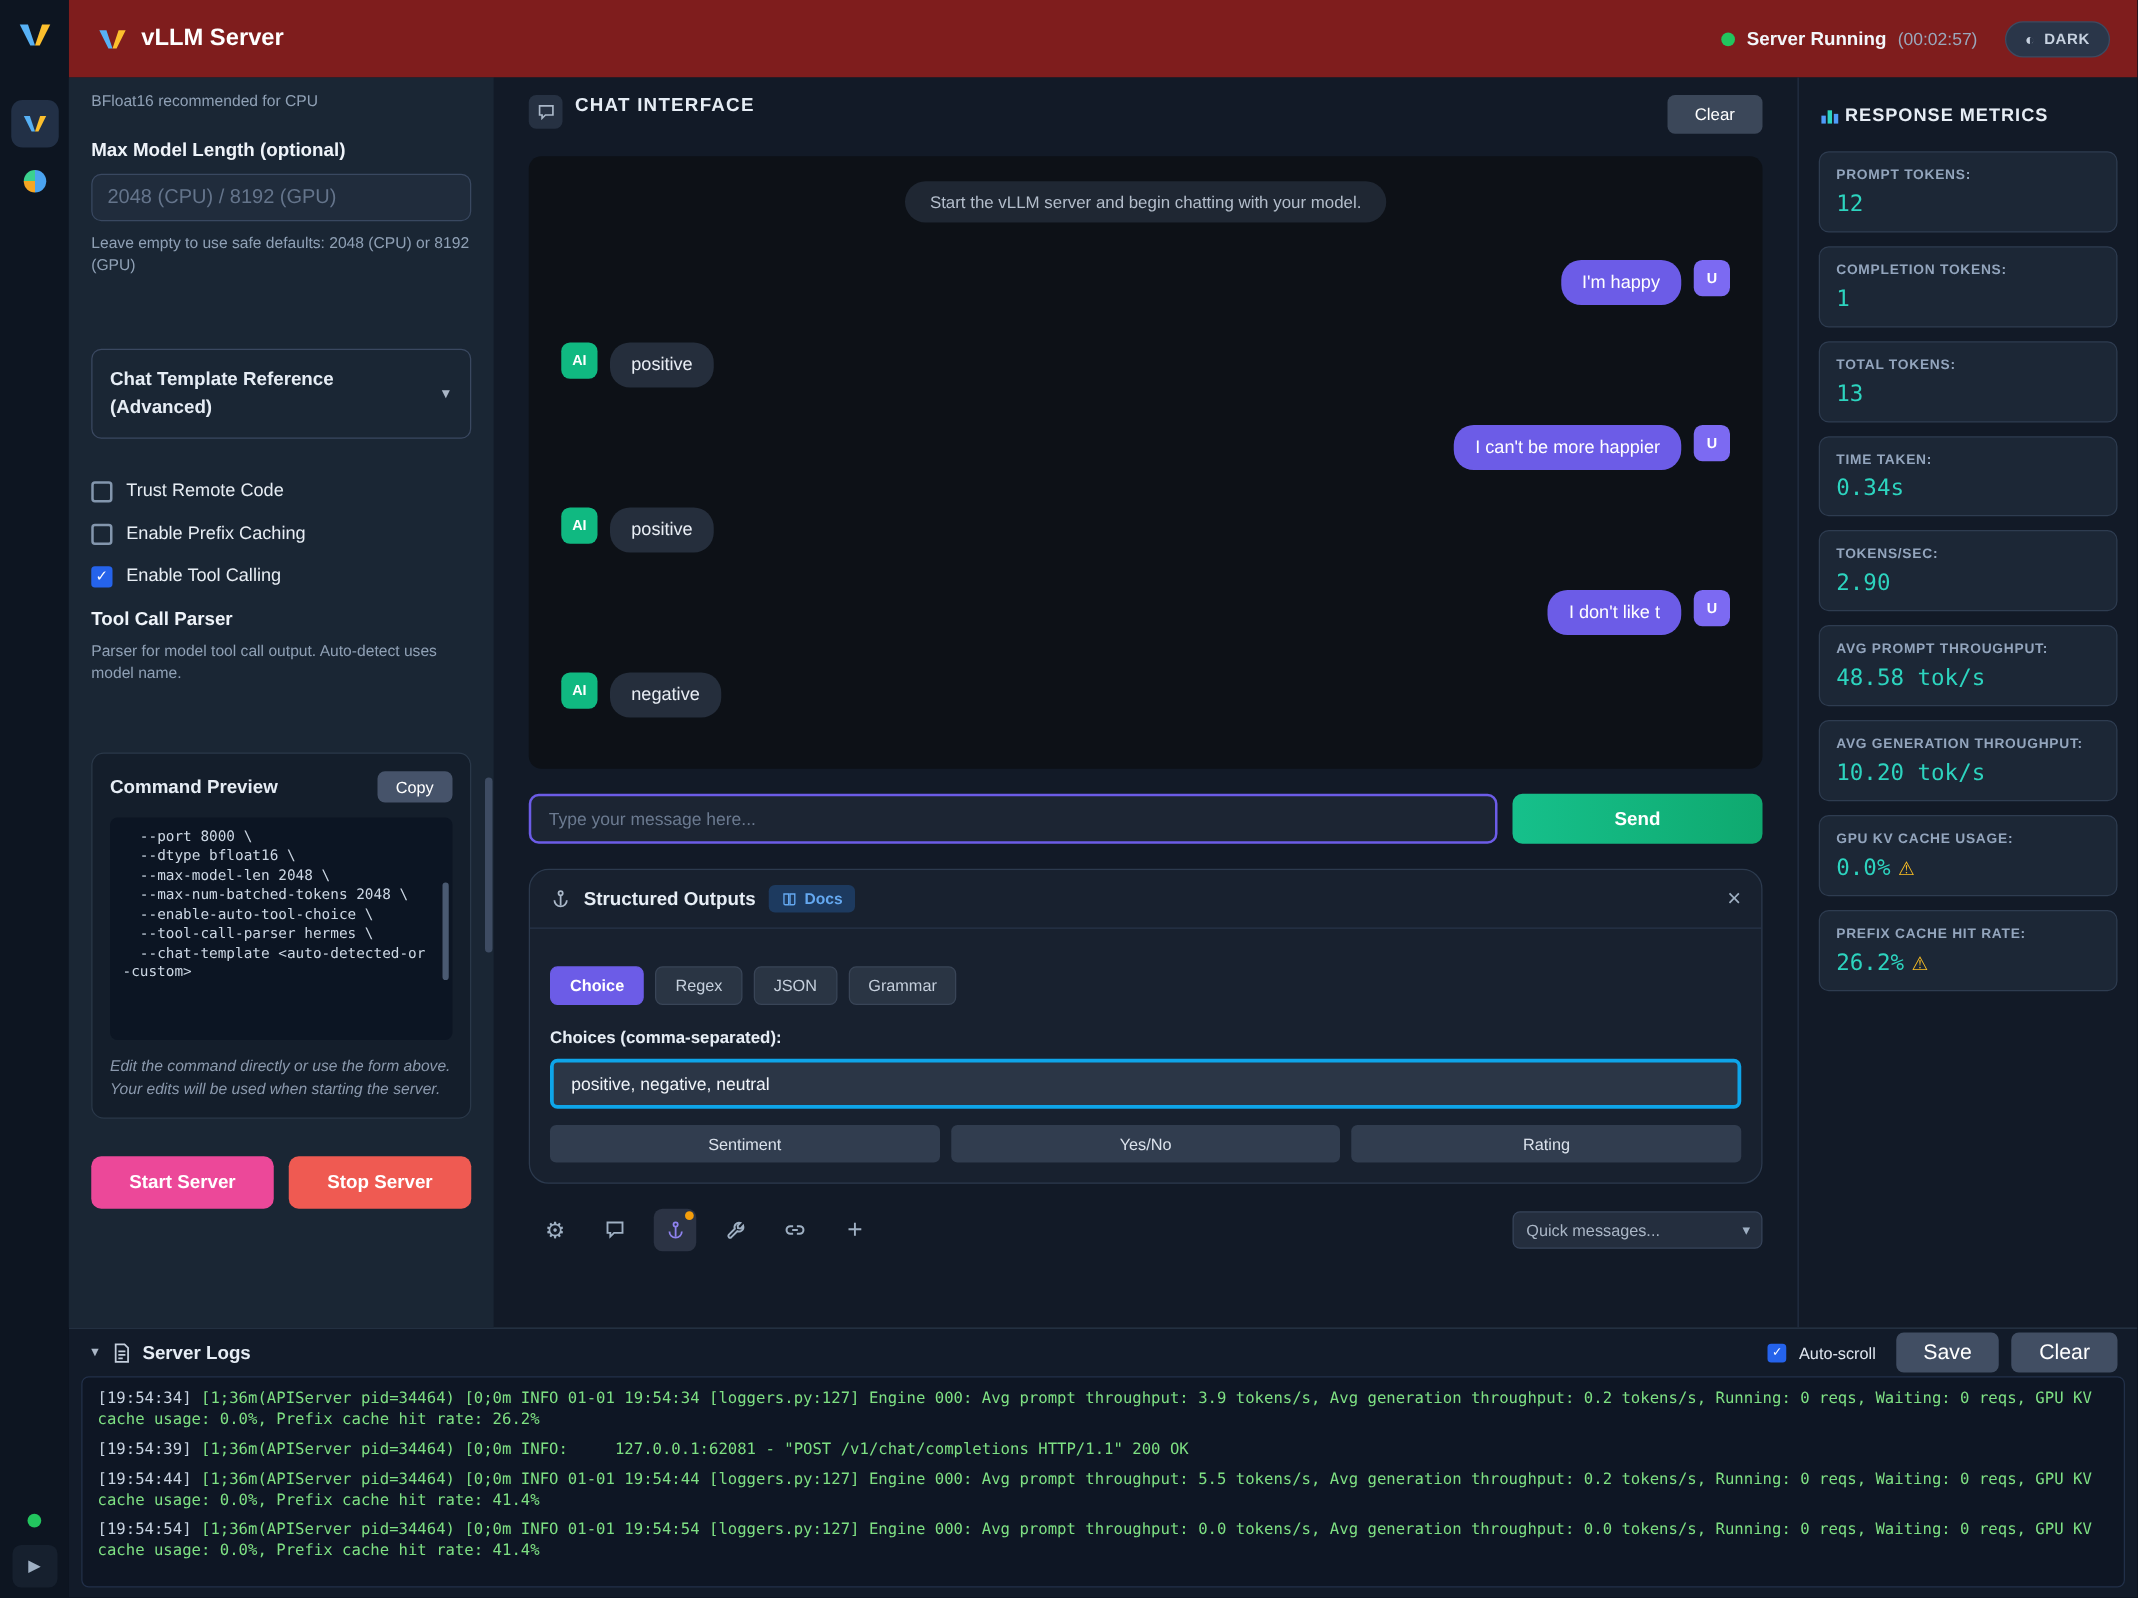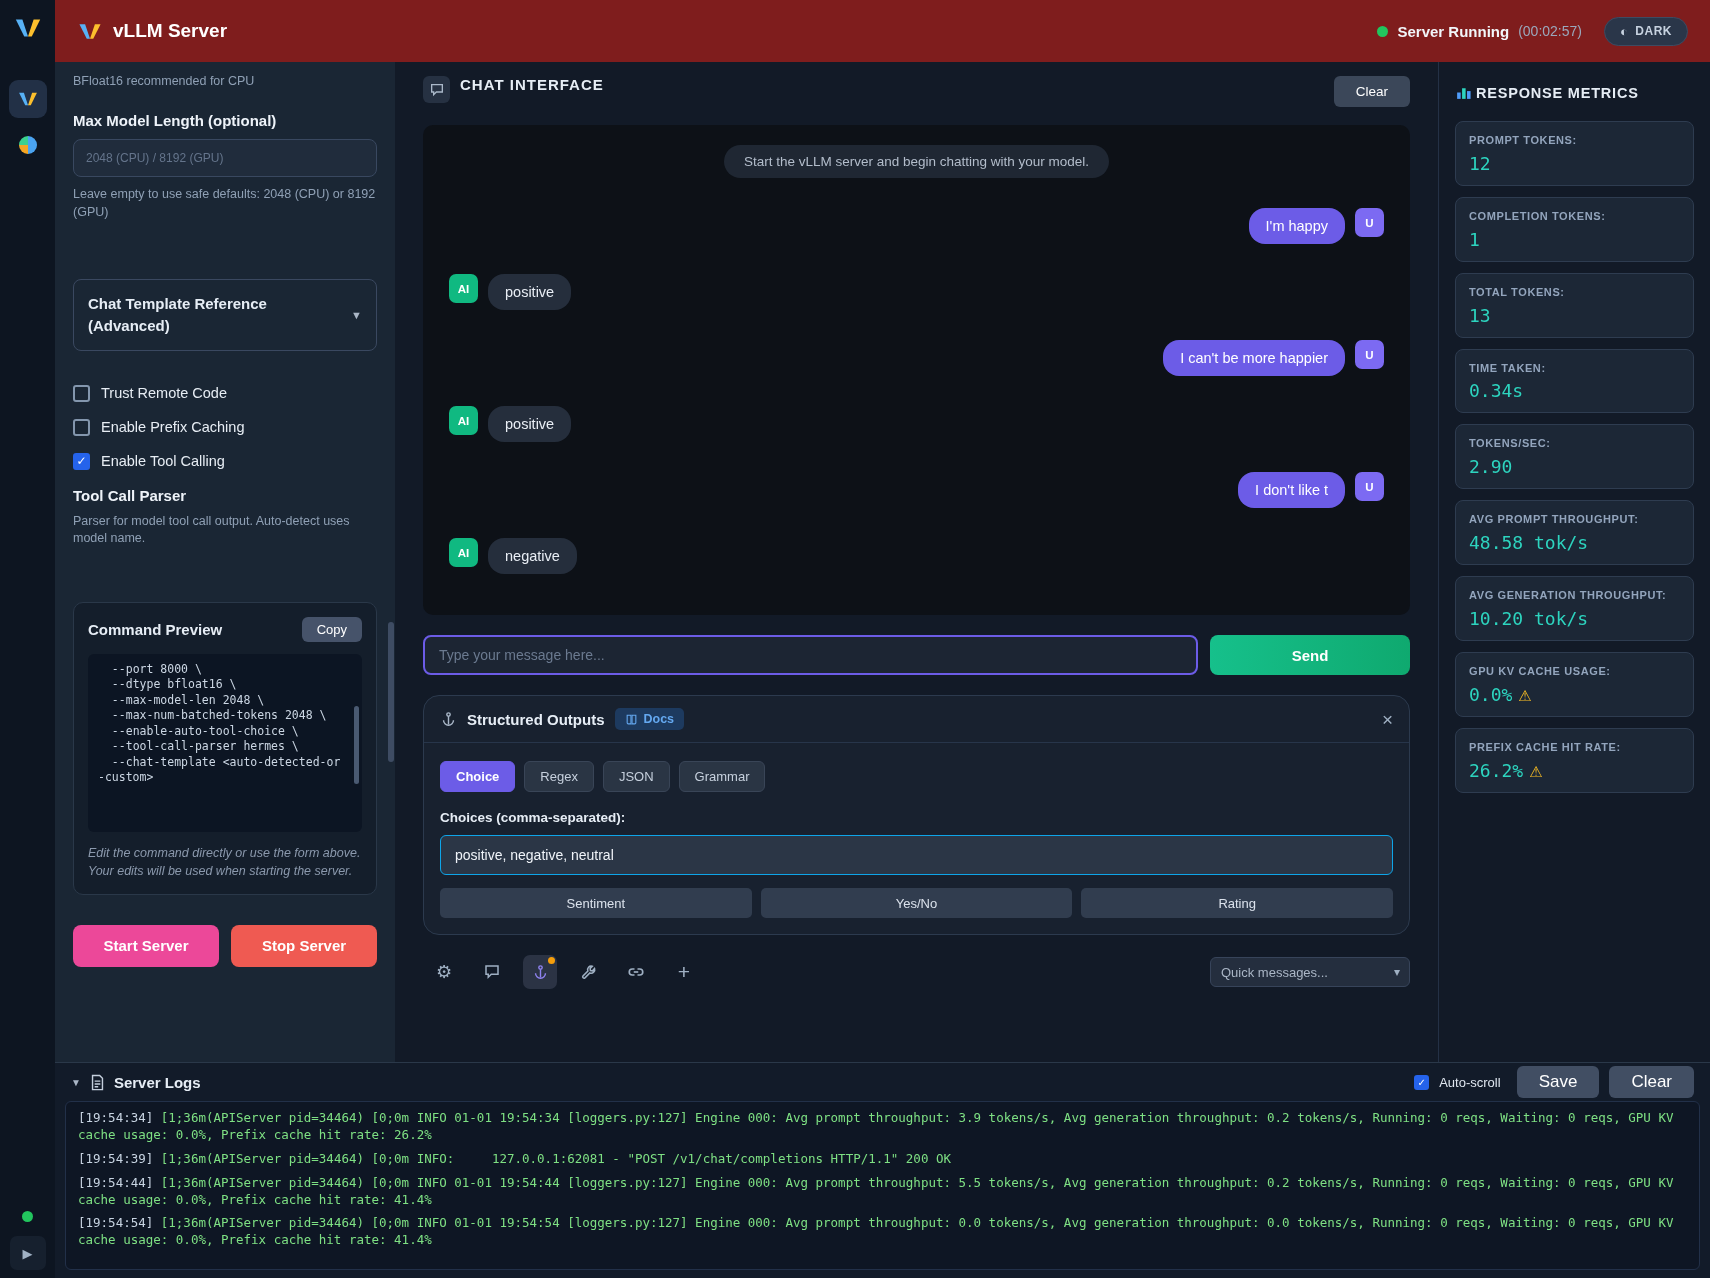--- a/index.html
+++ b/index.html
@@ -34,21 +34,21 @@
     color:#c7d2e0; border-radius:16px; padding:6px 15px; font-size:12px; font-weight:bold; letter-spacing:.5px; margin-left:12px; }
   .theme-btn .half { font-size:13px; }
 
   .content-row { flex:1; display:flex; min-height:0; }
 
   
   .sidebar { width:340px; background:#1a2634; padding:12px 18px 0 18px; position:relative; overflow:hidden; flex-shrink:0; }
   .note-text { font-size:12.5px; color:#8fa0b5; }
   .field-label { font-size:15px; font-weight:bold; color:#eef3f9; margin-top:24px; }
   .text-input { width:100%; margin-top:10px; height:38px; background:#202c3c; border:1px solid #394860;
-    border-radius:8px; padding:0 12px; color:#e6edf5; font-size:12px; }
+    border-radius:8px; padding:0 12px; color:#e6edf5; font-size:16px; }
   .text-input::placeholder { color:#64748b; }
   .help-text { margin-top:9px; font-size:12.5px; color:#8fa0b5; line-height:1.4; }
 
   .collapse-box { margin-top:58px; border:1px solid #3a4860; border-radius:8px; padding:13px 14px; display:flex;
     align-items:center; justify-content:space-between; gap:8px; }
   .collapse-box .cap { font-size:15px; font-weight:bold; line-height:1.45; }
   .collapse-box .arrow { color:#aab6c6; font-size:11px; }
 
   .cb-group { margin-top:34px; }
   .cb-row { display:flex; align-items:center; gap:11px; margin-bottom:17px; cursor:pointer; }
@@ -107,24 +107,24 @@
     font-weight:bold; border-radius:8px; }
 
   .structured { margin-top:20px; background:#18212f; border:1px solid #2c3a4e; border-radius:16px; }
   .so-head { display:flex; align-items:center; gap:10px; padding:12px 16px; border-bottom:1px solid #27354a; }
   .so-title { font-size:15px; font-weight:bold; }
   .docs-badge { display:flex; align-items:center; gap:6px; background:#1d3a5f; color:#64a8f0; font-size:12.5px;
     font-weight:bold; border-radius:5px; padding:4px 10px; }
   .so-close { margin-left:auto; background:none; color:#9fb0c3; font-size:19px; line-height:1; }
   .so-body { padding:8px 16px 16px; }
   .so-label { font-size:13.5px; font-weight:bold; margin-top:8px; }
-  .type-row { display:flex; gap:9px; margin-top:10px; }
+  .type-row { display:flex; gap:9px; margin-top:22px; }
   .type-btn { background:#2a3544; color:#c6d0dd; border:1px solid #394557; font-size:13px; border-radius:6px; padding:7px 15px; }
   .type-btn.active { background:#6c5ce7; border-color:#6c5ce7; color:#fff; font-weight:bold; }
-  .choices-input { width:100%; margin-top:10px; height:40px; background:#2b3646; border:1px solid #0ea5e9;
+  .choices-input { width:100%; margin-top:10px; height:40px; background:#2b3646; border:3px solid #0ea5e9;
     border-radius:6px; padding:12px 14px; color:#f0f4f9; font-size:14px; }
   .preset-row { display:flex; gap:9px; margin-top:13px; }
   .preset-btn { flex:1; background:#313d4f; color:#dbe2ec; font-size:13px; border-radius:5px; height:30px; }
 
   .tool-row { margin-top:20px; display:flex; align-items:center; gap:14px; padding-left:4px; }
   .tool-btn { width:34px; height:34px; background:transparent; color:#9fb0c3; display:flex; align-items:center;
     justify-content:center; border-radius:7px; font-size:18px; position:relative; }
   .tool-btn.active { background:#2b3344; color:#8f83f0; }
   .tool-btn .dot { position:absolute; top:2px; right:2px; width:7px; height:7px; border-radius:50%; background:#f59e0b; }
   .qm-wrap { margin-left:auto; position:relative; width:200px; }

